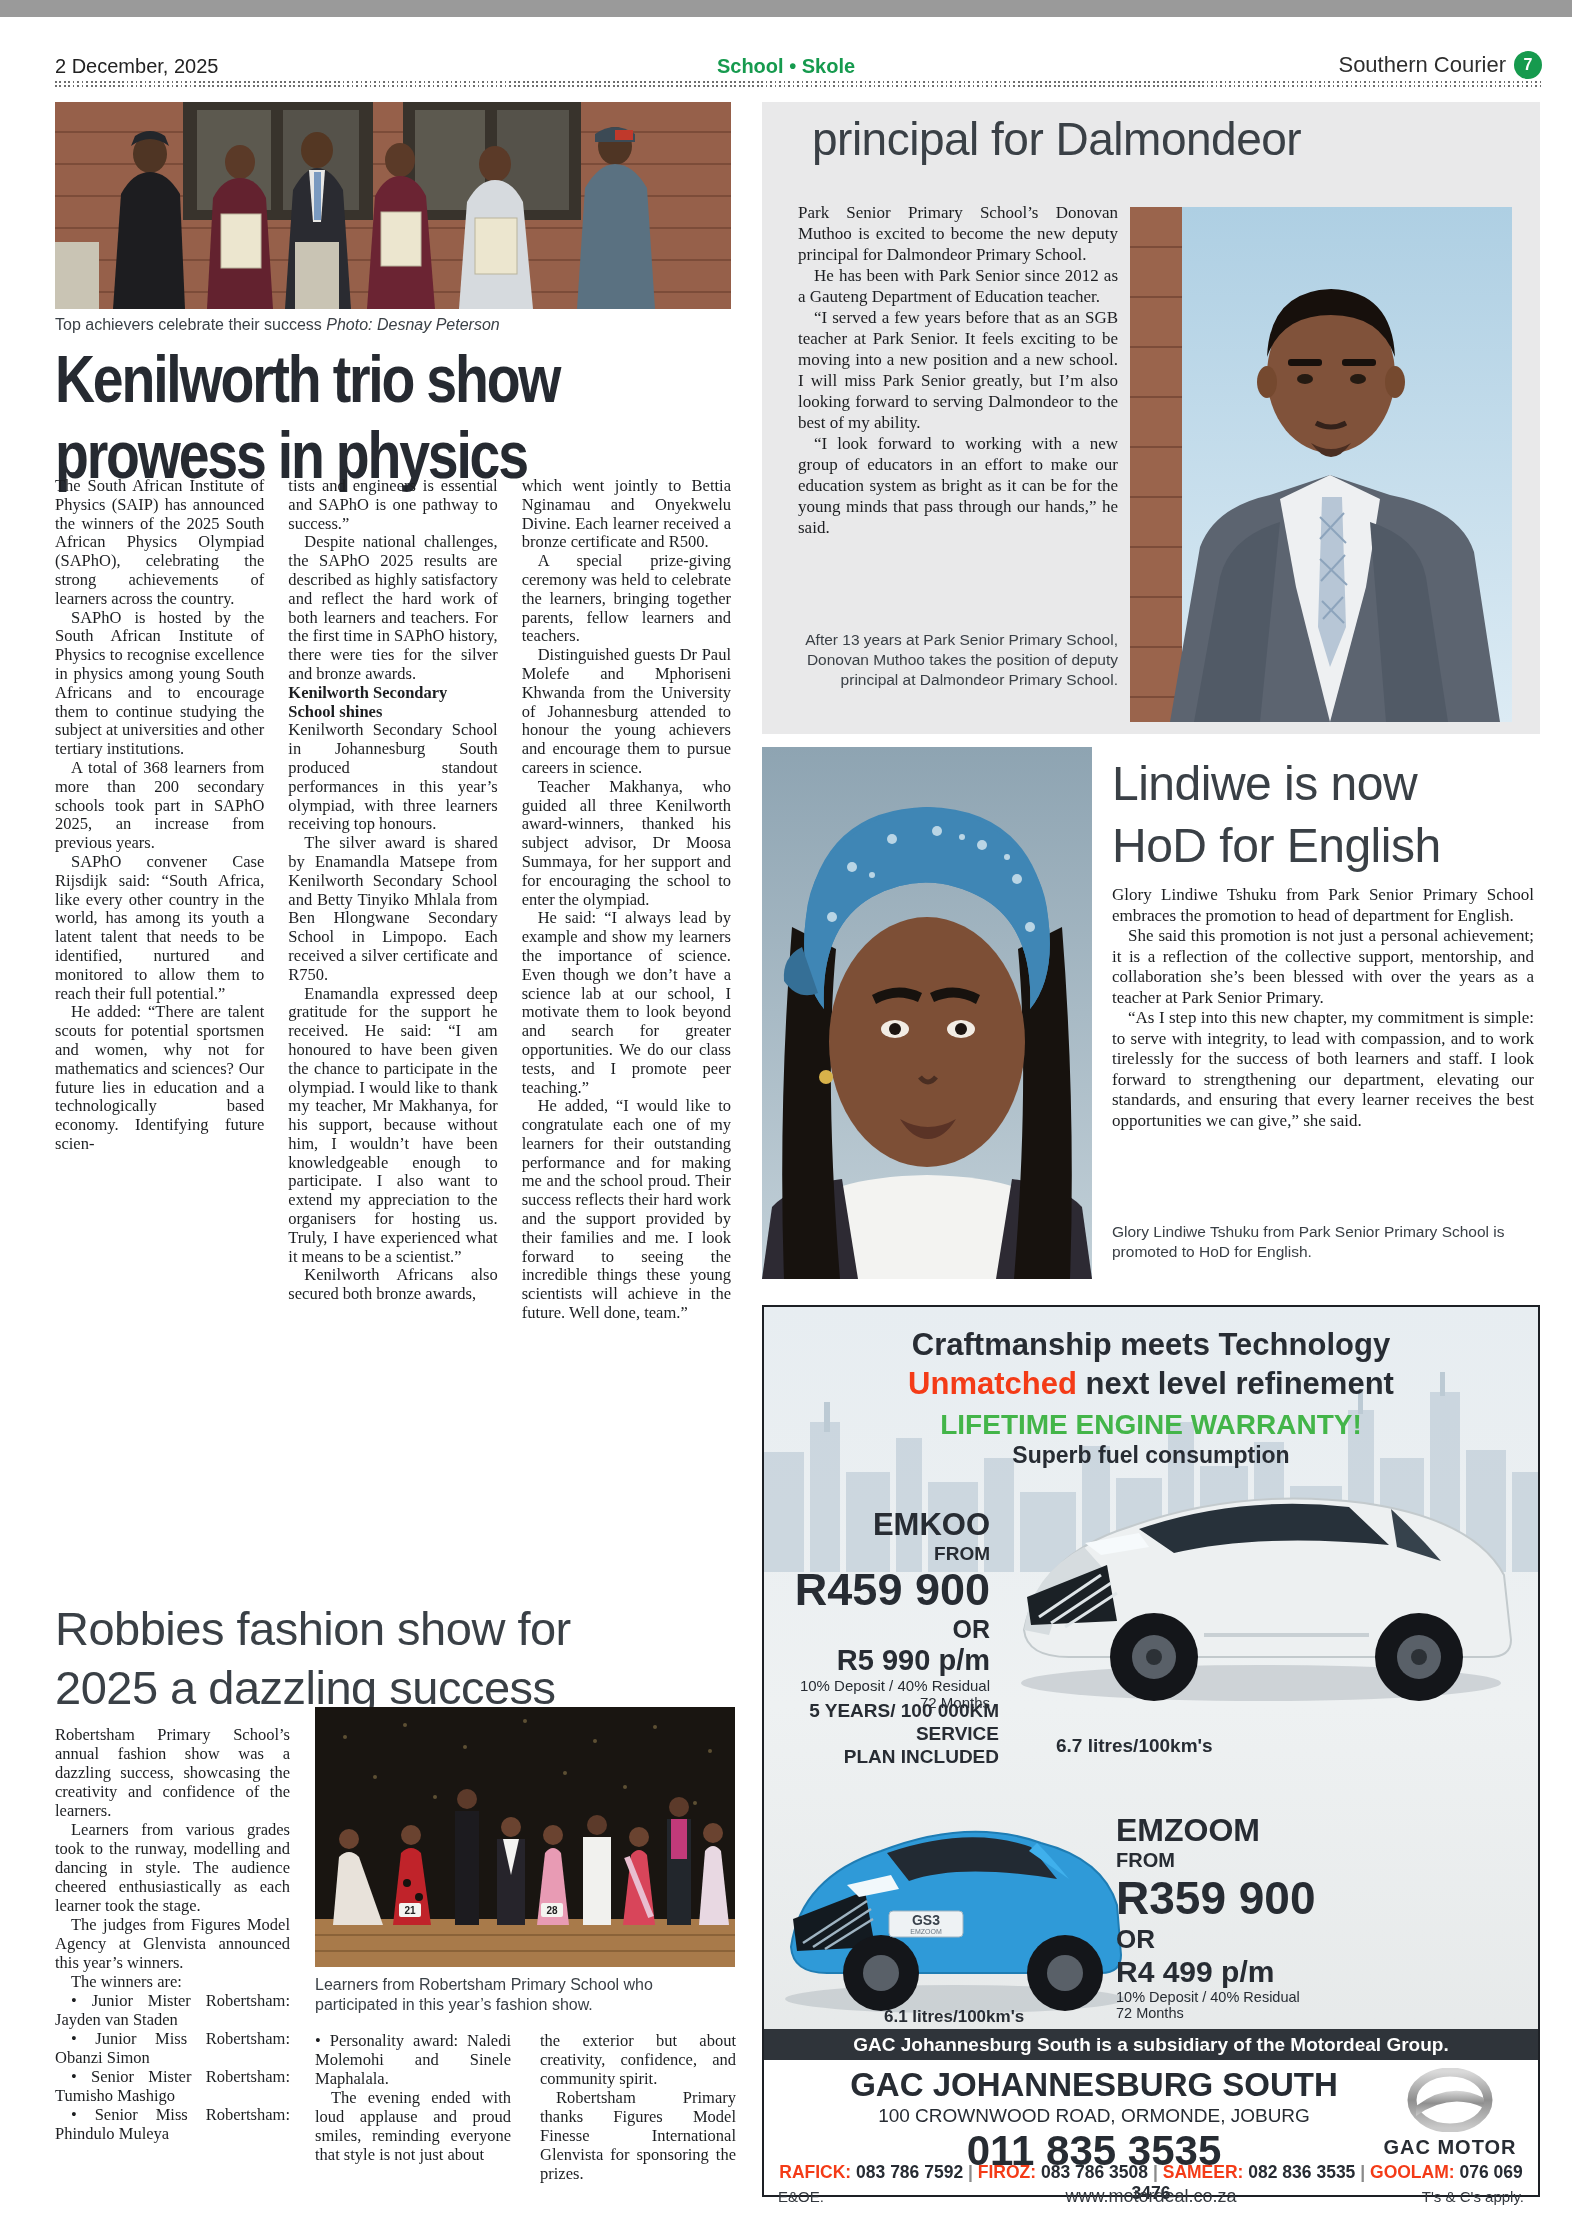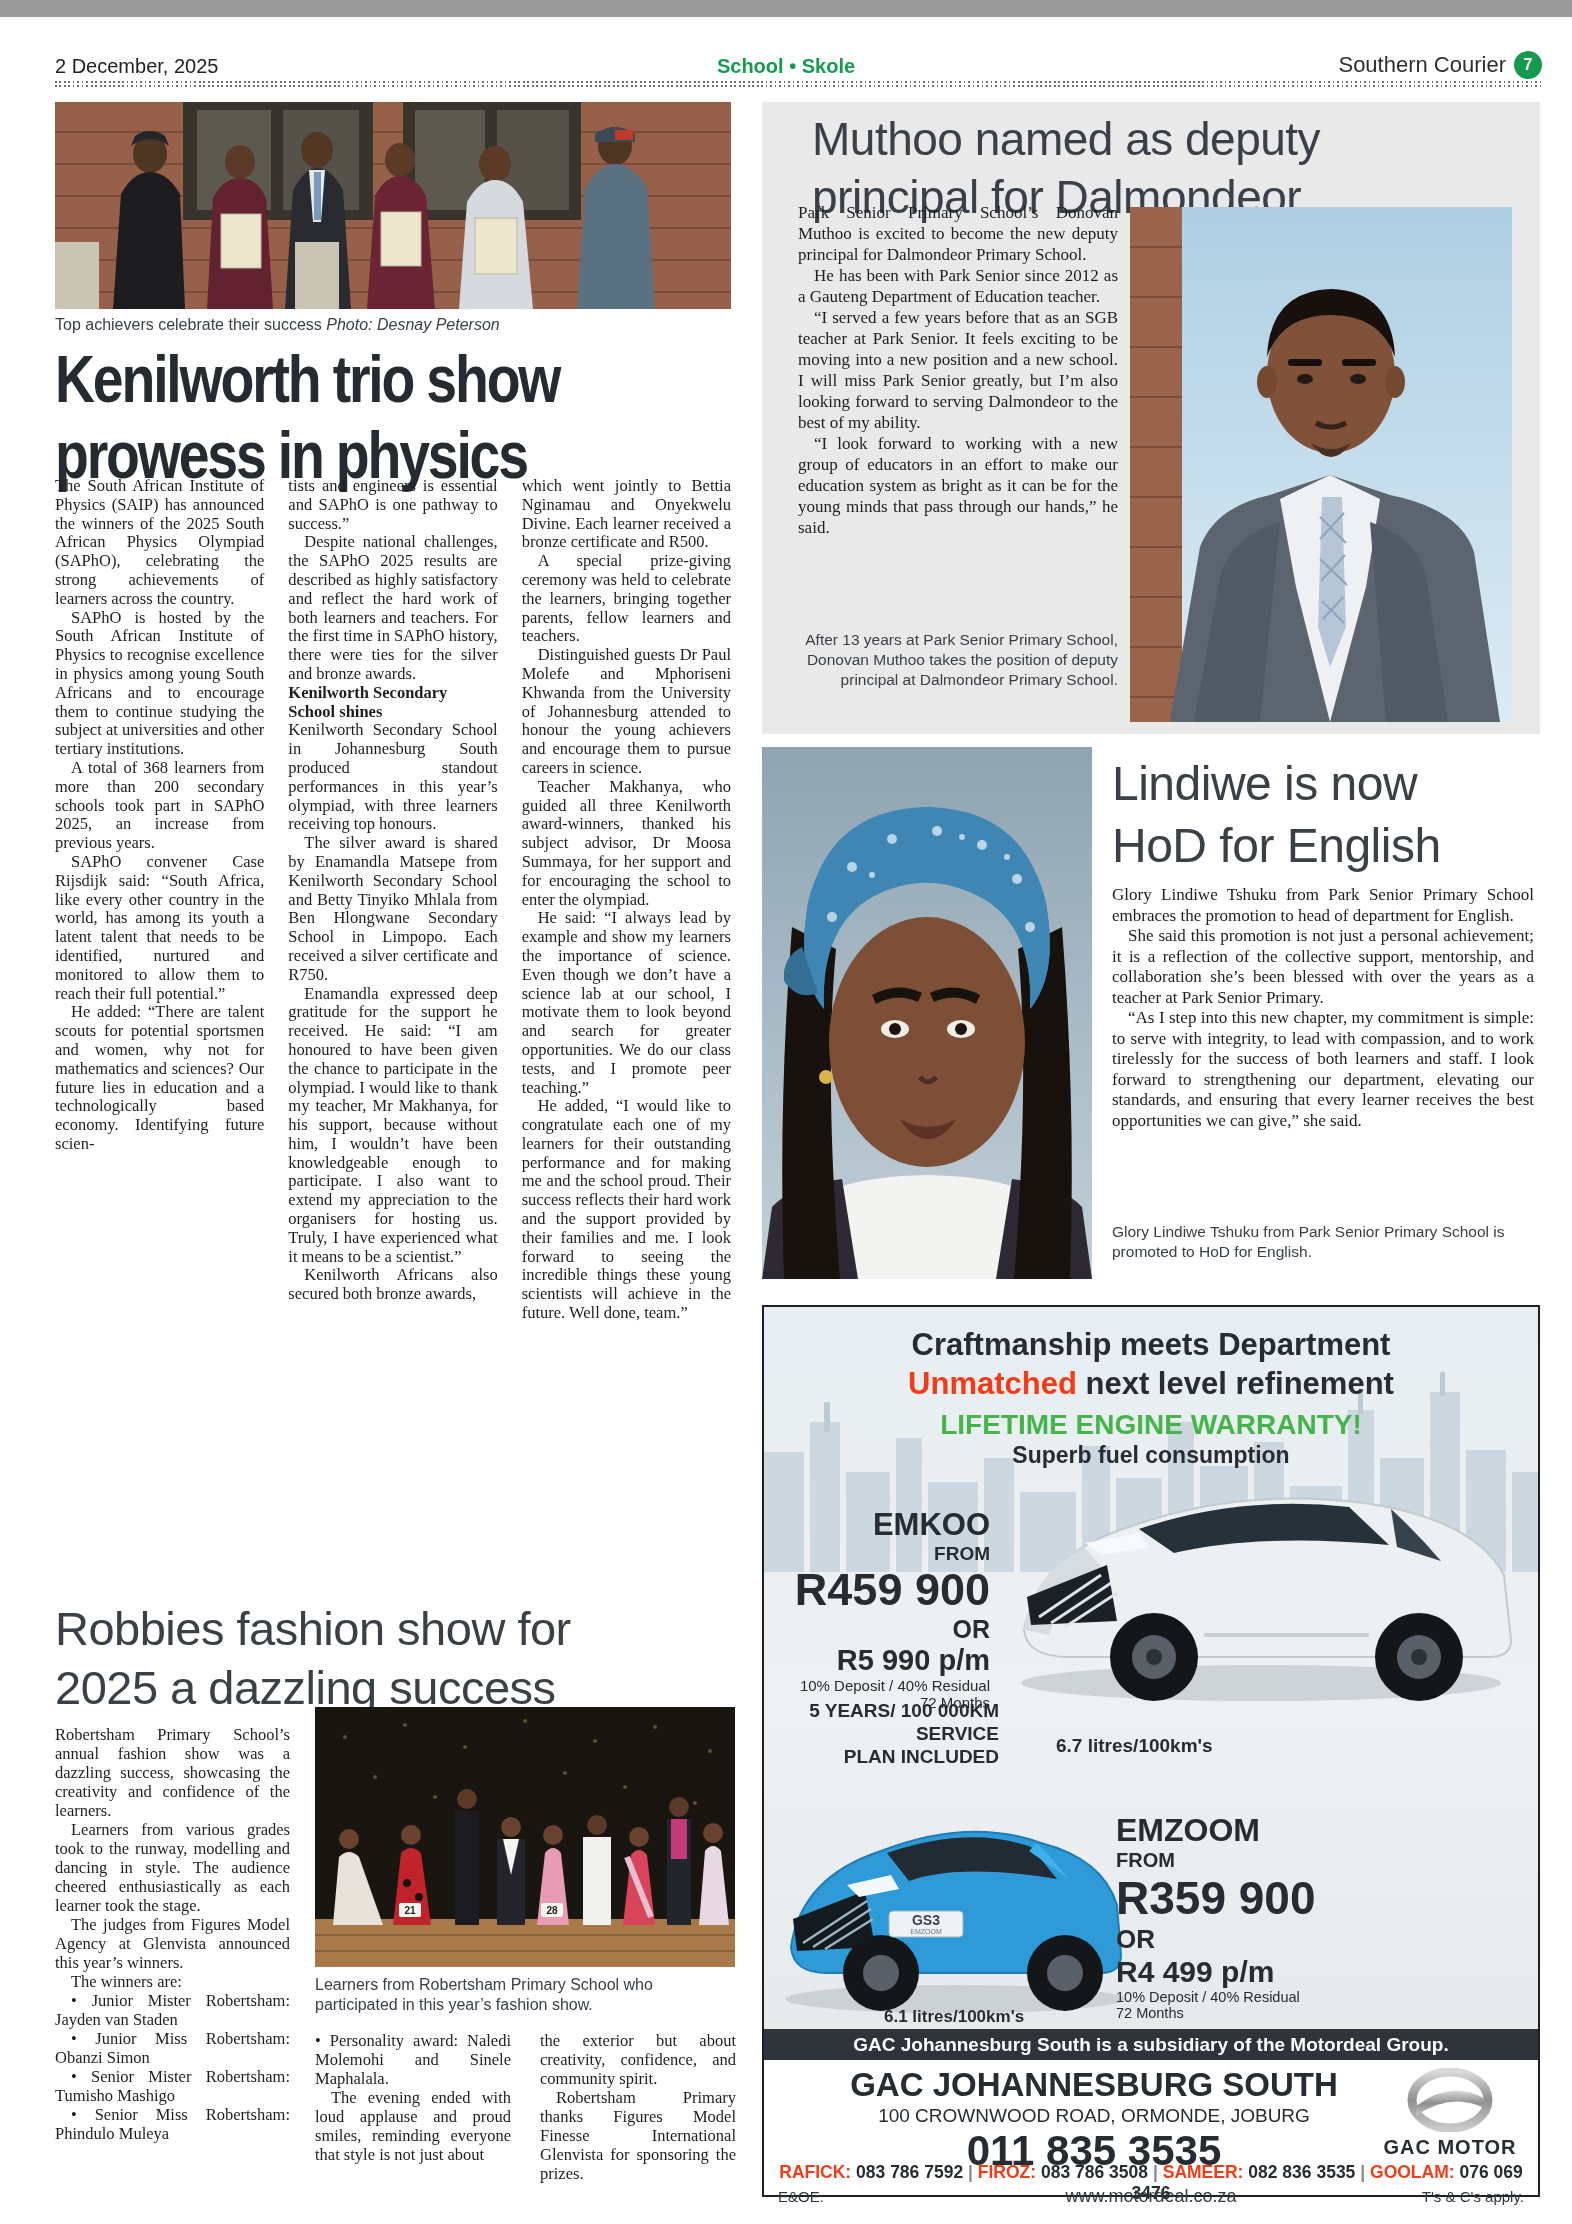--- a/index.html
+++ b/index.html
@@ -143,21 +143,20 @@
         <p>A special prize-giving ceremony was held to celebrate the learners, bringing together parents, fellow learners and teachers.</p>
         <p>Distinguished guests Dr Paul Molefe and Mphoriseni Khwanda from the University of Johannesburg attended to honour the young achievers and encourage them to pursue careers in science.</p>
         <p>Teacher Makhanya, who guided all three Kenilworth award-winners, thanked his subject advisor, Dr Moosa Summaya, for her support and for encouraging the school to enter the olympiad.</p>
         <p>He said: “I always lead by example and show my learners the importance of science. Even though we don’t have a science lab at our school, I motivate them to look beyond and search for greater opportunities. We do our class tests, and I promote peer teaching.”</p>
         <p>He added, “I would like to congratulate each one of my learners for their outstanding performance and for making me and the school proud. Their success reflects their hard work and the support provided by their families and me. I look forward to seeing the incredible things these young scientists will achieve in the future. Well done, team.”</p>
       </div>
   </div>
 
   <div class="abs muthoo-box">
     <div class="abs" style="left:50px;top:8px">
-      <div class="sansline" style="font-size:46px;line-height:58px">Muthoo named as deputy</div>
       <div class="sansline" style="font-size:46px;line-height:58px">principal for Dalmondeor</div>
     </div>
     <div class="abs news" style="left:36px;top:100px;width:320px;font-size:17px;line-height:21px">
         <p>Park Senior Primary School’s Donovan Muthoo is excited to become the new deputy principal for Dalmondeor Primary School.</p>
         <p>He has been with Park Senior since 2012 as a Gauteng Department of Education teacher.</p>
         <p>“I served a few years before that as an SGB teacher at Park Senior. It feels exciting to be moving into a new position and a new school. I will miss Park Senior greatly, but I’m also looking forward to serving Dalmondeor to the best of my ability.</p>
         <p>“I look forward to working with a new group of educators in an effort to make our education system as bright as it can be for the young minds that pass through our hands,” he said.</p>
       </div>
     <div class="abs photo" style="left:368px;top:105px;width:382px;height:515px;background:#b8d4e6">
       <svg viewBox="0 0 382 515" preserveAspectRatio="none">
@@ -371,21 +370,21 @@
           <rect x="666" y="30" width="30" height="180"></rect>
           <rect x="702" y="88" width="40" height="122"></rect>
           <rect x="748" y="110" width="26" height="100"></rect>
         </g>
       <g fill="#aebfcb">
           <rect x="60" y="40" width="6" height="30"></rect>
           <rect x="594" y="28" width="5" height="24"></rect>
           <rect x="676" y="10" width="5" height="24"></rect>
         </g>
     </svg>
-    <div class="abs adhead" style="top:20px;font-size:31px">Craftmanship meets Department</div>
+    <div class="abs adhead" style="top:20px;font-size:31px">Craftmanship meets Technology</div>
     <div class="abs adhead" style="top:59px;font-size:31px"><span class="red">Unmatched</span><span> next level refinement</span></div>
     <div class="abs adhead green" style="top:102px;font-size:28px">LIFETIME ENGINE WARRANTY!</div>
     <div class="abs adhead" style="top:135px;font-size:23px">Superb fuel consumption</div>
 
     <svg class="abs" style="left:225px;top:118px;width:545px;height:295px" viewBox="0 0 545 295">
       <ellipse cx="272" cy="258" rx="240" ry="18" fill="#b9c0c4" opacity=".6"></ellipse>
       <path d="M35,205 Q50,130 140,102 Q250,62 375,78 Q485,94 515,150 L522,215 Q522,232 500,232 L80,232 Q38,232 35,205 Z" fill="#edf0f1" stroke="#c3cacd" stroke-width="2"></path>
       <path d="M150,104 Q250,70 360,82 L400,120 Q270,108 185,128 Z" fill="#27313a"></path>
       <path d="M408,122 L452,136 Q430,110 402,84 Z" fill="#36424c"></path>
       <path d="M35,205 Q42,150 95,122 L120,150 Q70,170 60,210 Z" fill="#d6dcdf"></path>

